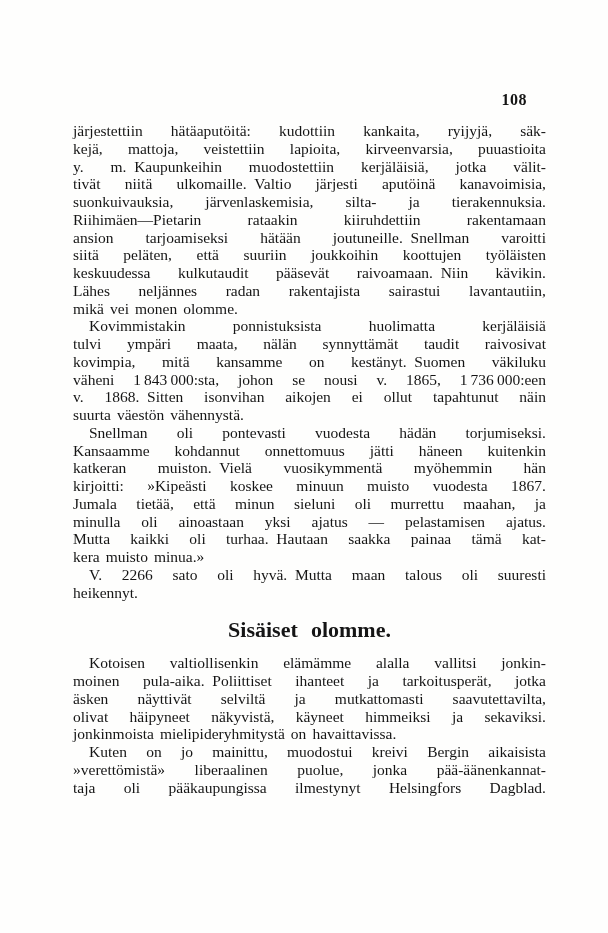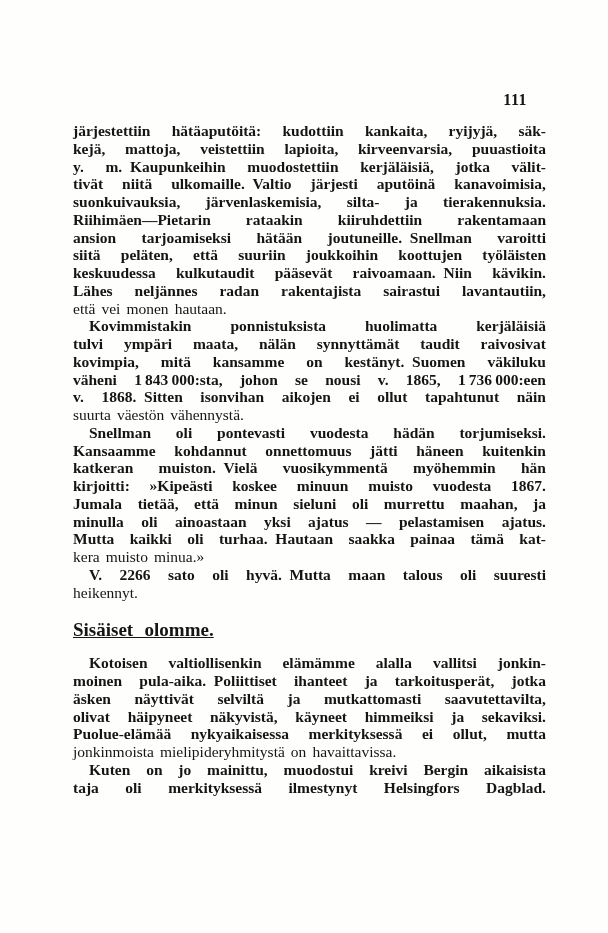--- a/index.html
+++ b/index.html
@@ -34,53 +34,51 @@
     word-spacing: 0.14em;
   }
   .paragraph { margin: 0; }
   .line {
     text-align: left;
     white-space: normal;
   }
   .line.just {
     text-align: justify;
     text-align-last: justify;
-    font-weight: bold;
   }
   .line.indent {
     text-indent: 16px;
   }
   .section-heading {
-    font-size: 19px;
+    font-size: 22px;
     line-height: 22px;
     font-weight: bold;
-    text-align: left;
+    text-align: center;
     margin: 18px 0 13px 0;
     word-spacing: 0.35em;
-    text-decoration: underline;
   }
 </style>
 </head>
 <body>
 
 <div class="page">
-  <div class="page-number">111</div>
+  <div class="page-number">108</div>
   <div class="text-block">
       <div class="paragraph">
         <div class="line just">järjestettiin hätäaputöitä: kudottiin kankaita, ryijyjä, säk-</div>
         <div class="line just">kejä, mattoja, veistettiin lapioita, kirveenvarsia, puuastioita</div>
         <div class="line just">y. m. Kaupunkeihin muodostettiin kerjäläisiä, jotka välit-</div>
         <div class="line just">tivät niitä ulkomaille. Valtio järjesti aputöinä kanavoimisia,</div>
         <div class="line just">suonkuivauksia, järvenlaskemisia, silta- ja tierakennuksia.</div>
         <div class="line just">Riihimäen—Pietarin rataakin kiiruhdettiin rakentamaan</div>
         <div class="line just">ansion tarjoamiseksi hätään joutuneille. Snellman varoitti</div>
         <div class="line just">siitä peläten, että suuriin joukkoihin koottujen työläisten</div>
         <div class="line just">keskuudessa kulkutaudit pääsevät raivoamaan. Niin kävikin.</div>
         <div class="line just">Lähes neljännes radan rakentajista sairastui lavantautiin,</div>
-        <div class="line">että vei monen hautaan.</div>
+        <div class="line">mikä vei monen olomme.</div>
       </div>
       <div class="paragraph">
         <div class="line just indent">Kovimmistakin ponnistuksista huolimatta kerjäläisiä</div>
         <div class="line just">tulvi ympäri maata, nälän synnyttämät taudit raivosivat</div>
         <div class="line just">kovimpia, mitä kansamme on kestänyt. Suomen väkiluku</div>
         <div class="line just">väheni 1 843 000:sta, johon se nousi v. 1865, 1 736 000:een</div>
         <div class="line just">v. 1868. Sitten isonvihan aikojen ei ollut tapahtunut näin</div>
         <div class="line">suurta väestön vähennystä.</div>
       </div>
       <div class="paragraph">
@@ -96,21 +94,21 @@
       <div class="paragraph">
         <div class="line just indent">V. 2266 sato oli hyvä. Mutta maan talous oli suuresti</div>
         <div class="line">heikennyt.</div>
       </div>
       <h2 class="section-heading">Sisäiset olomme.</h2>
       <div class="paragraph">
         <div class="line just indent">Kotoisen valtiollisenkin elämämme alalla vallitsi jonkin-</div>
         <div class="line just">moinen pula-aika. Poliittiset ihanteet ja tarkoitusperät, jotka</div>
         <div class="line just">äsken näyttivät selviltä ja mutkattomasti saavutettavilta,</div>
         <div class="line just">olivat häipyneet näkyvistä, käyneet himmeiksi ja sekaviksi.</div>
-        <div class="line just">Puolue-elämää nykyaikaisessa merkityksessä ei ollut, mutta</div>
         <div class="line">jonkinmoista mielipideryhmitystä on havaittavissa.</div>
       </div>
       <div class="paragraph">
         <div class="line just indent">Kuten on jo mainittu, muodostui kreivi Bergin aikaisista</div>
-        <div class="line just">taja oli merkityksessä ilmestynyt Helsingfors Dagblad.</div>
+        <div class="line just">»verettömistä» liberaalinen puolue, jonka pää-äänenkannat-</div>
+        <div class="line just">taja oli pääkaupungissa ilmestynyt Helsingfors Dagblad.</div>
       </div>
     </div>
 </div>
 
 </body></html>

